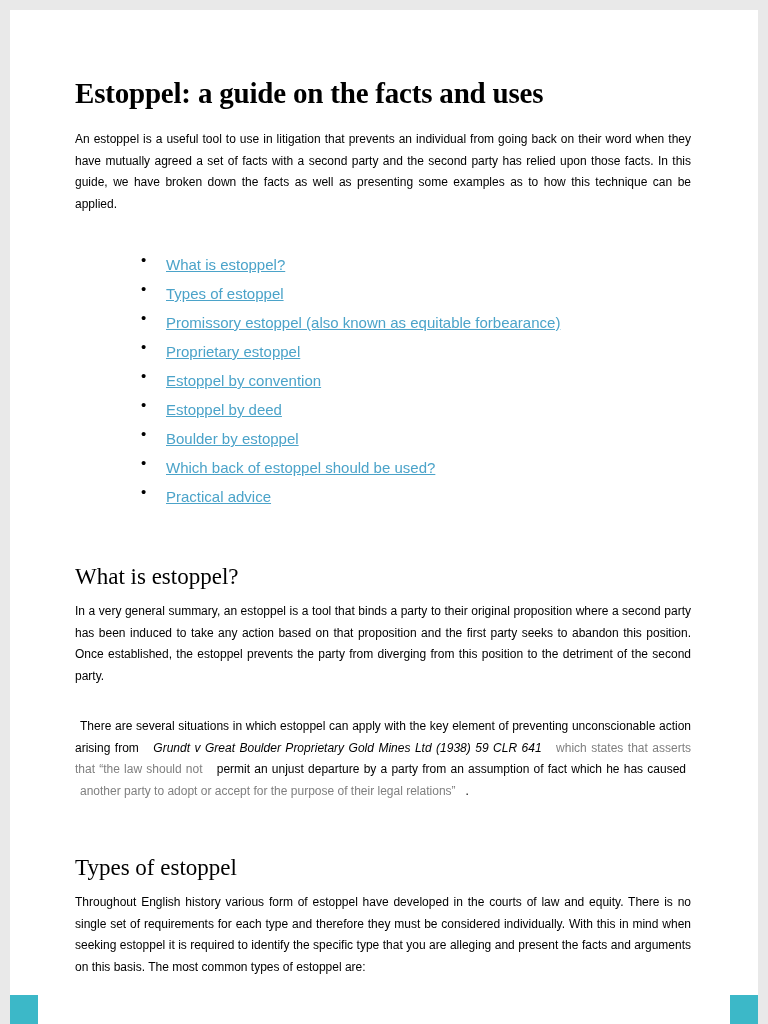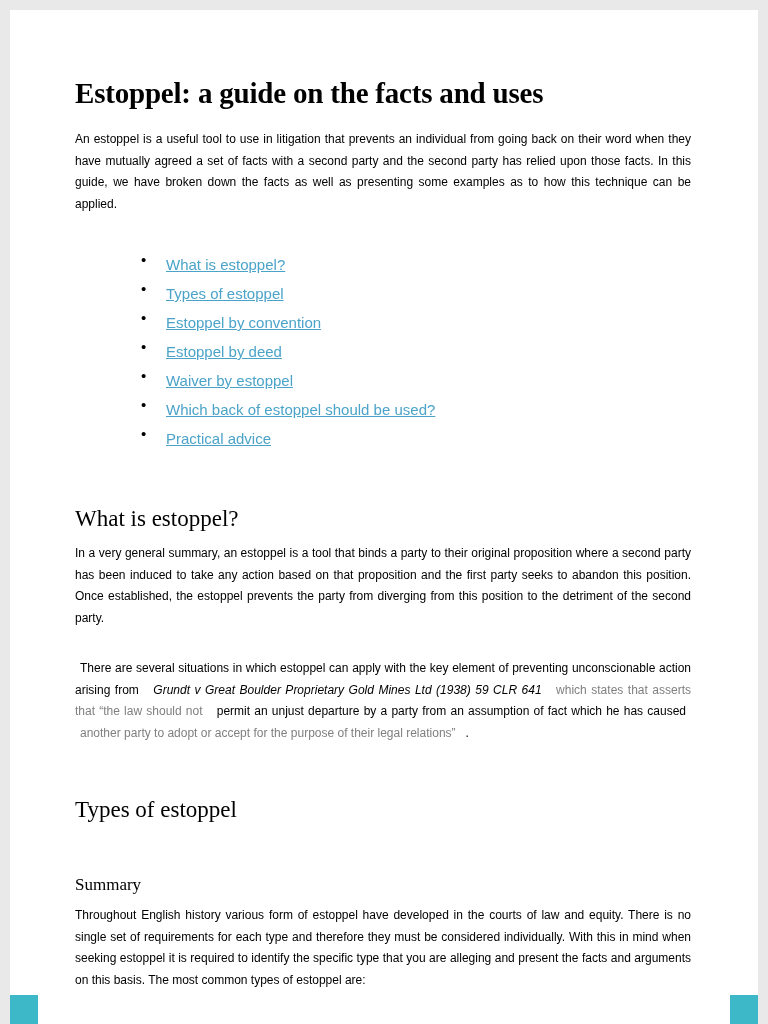--- a/index.html
+++ b/index.html
@@ -100,53 +100,58 @@
 
         <li class="toc-item">
           <a>What is estoppel?</a>
         </li>
 
         <li class="toc-item">
           <a>Types of estoppel</a>
         </li>
 
 
+        <li class="toc-item">
+          <a>Promissory estoppel (also known as equitable forbearance)</a>
+        </li>
 
+        <li class="toc-item">
+          <a>Proprietary estoppel</a>
+        </li>
 
         <li class="toc-item">
           <a>Estoppel by convention</a>
         </li>
 
         <li class="toc-item">
           <a>Estoppel by deed</a>
         </li>
 
 
         <li class="toc-item">
-          <a>Waiver by estoppel</a>
+          <a>Boulder by estoppel</a>
         </li>
 
         <li class="toc-item">
           <a>Which back of estoppel should be used?</a>
         </li>
 
         <li class="toc-item">
           <a>Practical advice</a>
         </li>
       </ul>
 
     <h2 class="section-heading">What is estoppel?</h2>
 
     <p class="body-text para">In a very general summary, an estoppel is a tool that binds a party to their original proposition where a second party has been induced to take any action based on that proposition and the first party seeks to abandon this position. Once established, the estoppel prevents the party from diverging from this position to the detriment of the second party.</p>
 
     <p class="body-text para-gap"><span>There are several situations in which estoppel can apply with the key element of preventing unconscionable action arising from </span><span class="seg-italic">Grundt v Great Boulder Proprietary Gold Mines Ltd (1938) 59 CLR 641</span><span class="seg-gray"> which states that asserts that “the law should not </span><span>permit an unjust departure by a party from an assumption of fact which he has caused </span><span class="seg-gray">another party to adopt or accept for the purpose of their legal relations”</span><span>.</span></p>
 
     <h2 class="section-heading">Types of estoppel</h2>
 
-    <h3 class="sub-heading">Summary</h3>
 
     <p class="body-text para">Throughout English history various form of estoppel have developed in the courts of law and equity. There is no single set of requirements for each type and therefore they must be considered individually. With this in mind when seeking estoppel it is required to identify the specific type that you are alleging and present the facts and arguments on this basis. The most common types of estoppel are:</p>
 
   </div>
 
   <div class="corner-accent corner-left"></div>
   <div class="corner-accent corner-right"></div>
 </div>
 
 </body></html>

